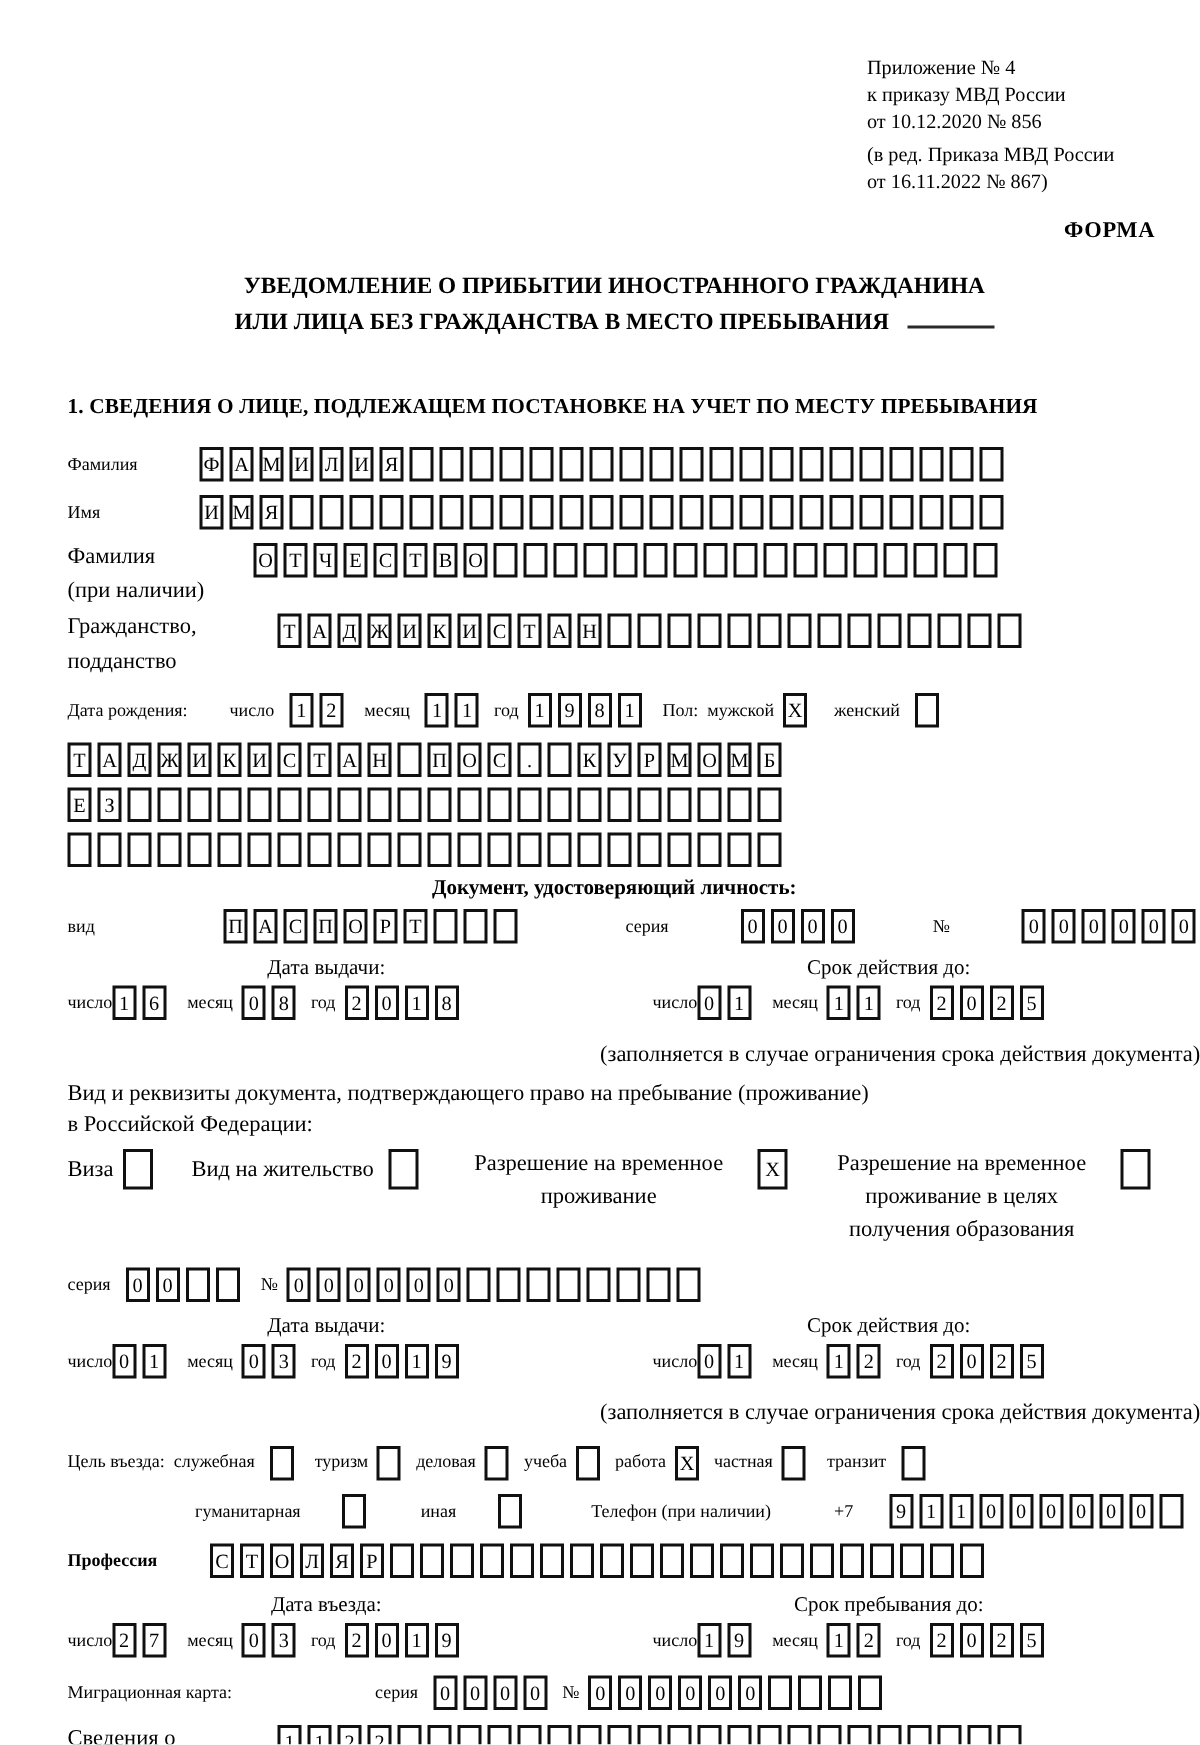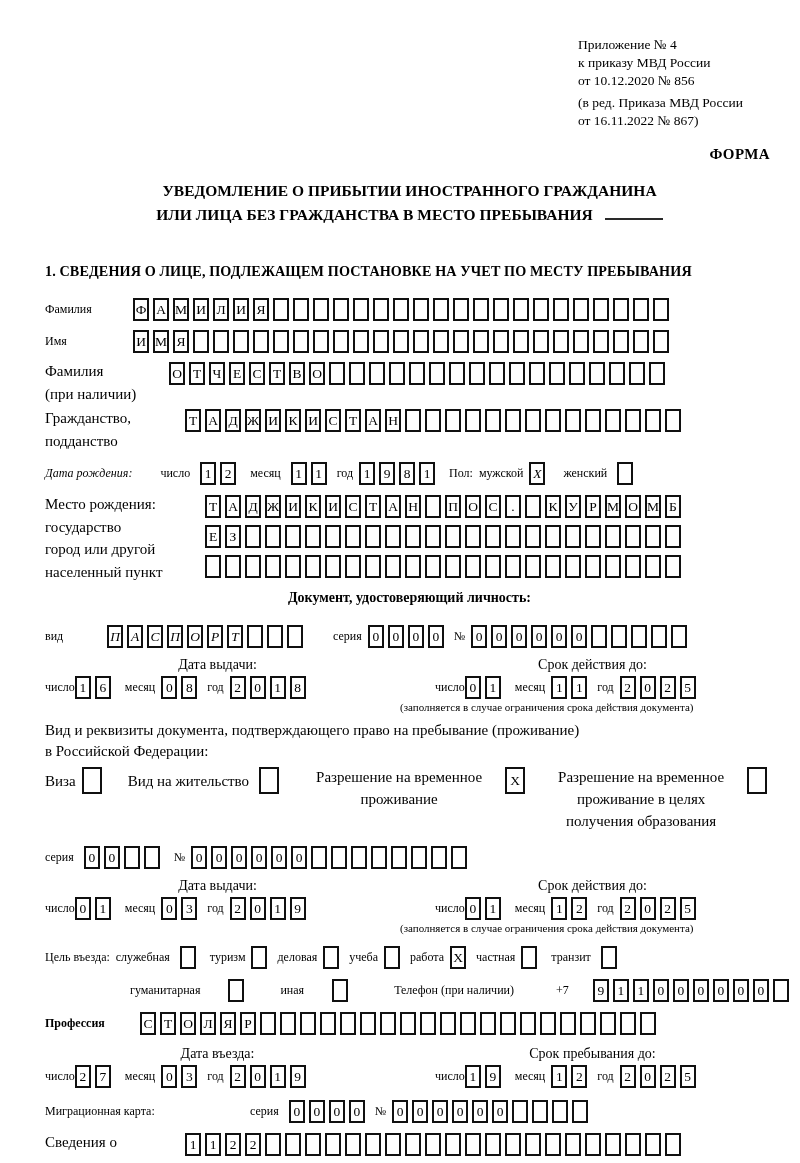--- a/index.html
+++ b/index.html
@@ -23,31 +23,31 @@
   .cell {
     flex: none; width: 16px; height: 23px; border: 2px solid #101010; margin-right: 4px;
     display: inline-flex; align-items: center; justify-content: center;
     font-size: 13.5px; line-height: 1; background: #fff; margin-top: 2px;
   }
   .big .cell { width: 20px; height: 27px; margin-top: 0; }
   .w88 { width: 88px; flex: none; }
   .w124 { width: 124px; flex: none; }
   .w140 { width: 140px; flex: none; font-family: Liberation Serif, serif; }
   .w160 { width: 160px; flex: none; }
-  .mr6 { margin-right: 6px; } .mr10 { margin-right: 10px; } .mr14 { margin-right: 14px; font-style: italic; }
+  .mr6 { margin-right: 6px; } .mr10 { margin-right: 10px; } .mr14 { margin-right: 14px; }
 
   .center-bold { text-align: center; font-weight: bold; font-size: 14px; margin-top: 7px; }
   .dates { display: flex; margin-top: 7px; }
   .dcol { display: flex; flex-direction: column; }
   .dcol.left { width: 345px; flex: none; }
   .dcol.right { width: 385px; flex: none; margin-left: 10px; }
   .dhead { text-align: center; font-size: 14px; }
   .dgrp { display: flex; align-items: flex-start; white-space: nowrap; margin-top: 1px; }
   .dgrp .lbl { line-height: 27px; }
-  .dnote { font-size: 11px; text-align: left; margin-top: 0; white-space: nowrap; }
+  .dnote { font-size: 15px; text-align: left; margin-top: 13px; white-space: nowrap; }
   .intro { font-size: 15px; margin-top: 9px; }
   .opts { margin-top: 7px; align-items: flex-start; }
   .optlbl { font-size: 15px; line-height: 1.45; white-space: normal; text-align: center; }
   .opt-visa { line-height: 29px; }
   .w190 { width: 192px; flex: none; }
   .indent85 { margin-left: 85px; }
 </style>
 </head>
 <body>
 
@@ -228,26 +228,20 @@
     <span class="cells mr14">
         <span class="cell">X</span>
       </span>
     <span class="lbl mr10">женский</span>
     <span class="cells">
         <span class="cell"></span>
       </span>
   </div>
 
   <div class="frow" style="margin-top:6px;">
-    <span class="lblcol w160">
-      <span>Место рождения:</span>
-      <span>государство</span>
-      <span>город или другой</span>
-      <span>населенный пункт</span>
-    </span>
     <span class="lblcol">
       <span class="cells" style="margin-bottom:5px;">
           <span class="cell">Т</span>
           <span class="cell">А</span>
           <span class="cell">Д</span>
           <span class="cell">Ж</span>
           <span class="cell">И</span>
           <span class="cell">К</span>
           <span class="cell">И</span>
           <span class="cell">С</span>
@@ -318,21 +312,21 @@
           <span class="cell"></span>
           <span class="cell"></span>
           <span class="cell"></span>
           <span class="cell"></span>
         </span>
     </span>
   </div>
 
   <div class="center-bold">Документ, удостоверяющий личность:</div>
 
-  <div class="frow" style="margin-top:17px;">
+  <div class="frow" style="margin-top:3px;gap:42px;">
     <span class="lbl" style="width:62px;flex:none;">вид</span>
     <span class="cells mr14">
         <span class="cell">П</span>
         <span class="cell">А</span>
         <span class="cell">С</span>
         <span class="cell">П</span>
         <span class="cell">О</span>
         <span class="cell">Р</span>
         <span class="cell">Т</span>
         <span class="cell"></span>
@@ -500,21 +494,21 @@
             <span class="cell">2</span>
             <span class="cell">0</span>
             <span class="cell">2</span>
             <span class="cell">5</span>
           </span>
       </div>
       <div class="dnote">(заполняется в случае ограничения срока действия документа)</div>
     </div>
   </div>
 
-  <div class="frow" style="margin-top:10px;">
+  <div class="frow" style="margin-top:10px;align-items:center;">
     <span class="lbl mr6">Цель въезда:</span>
     <span class="lbl mr10">служебная</span>
     <span class="cells mr10">
         <span class="cell"></span>
       </span>
     <span class="lbl mr6">туризм</span>
     <span class="cells mr6">
         <span class="cell"></span>
       </span>
     <span class="lbl mr6">деловая</span>

